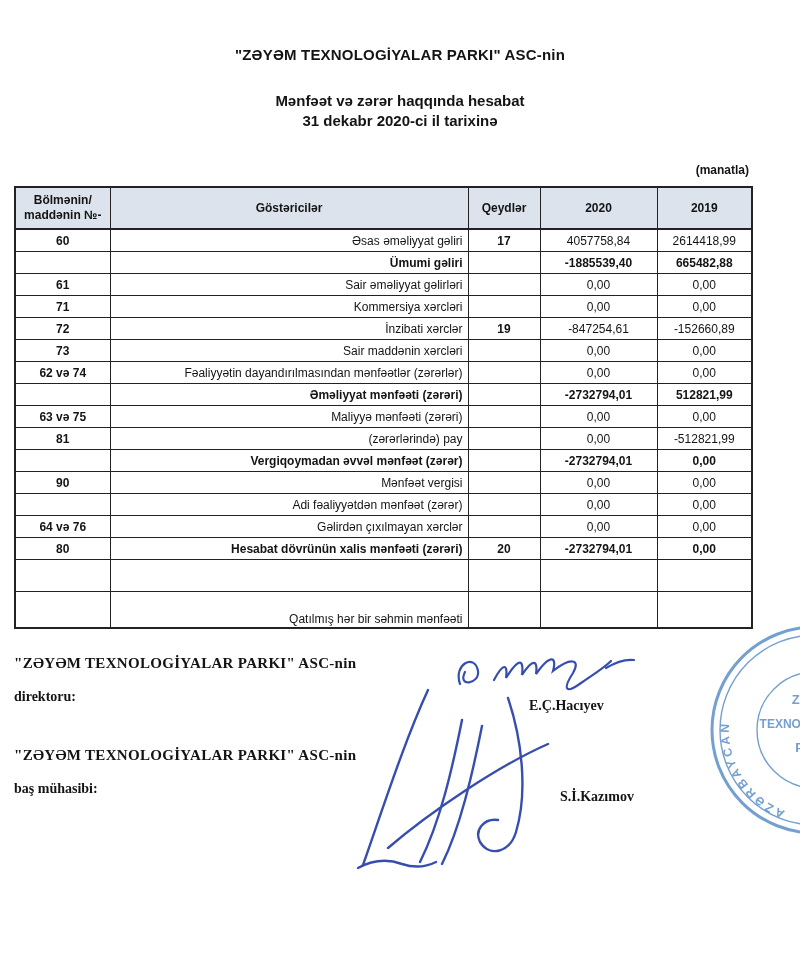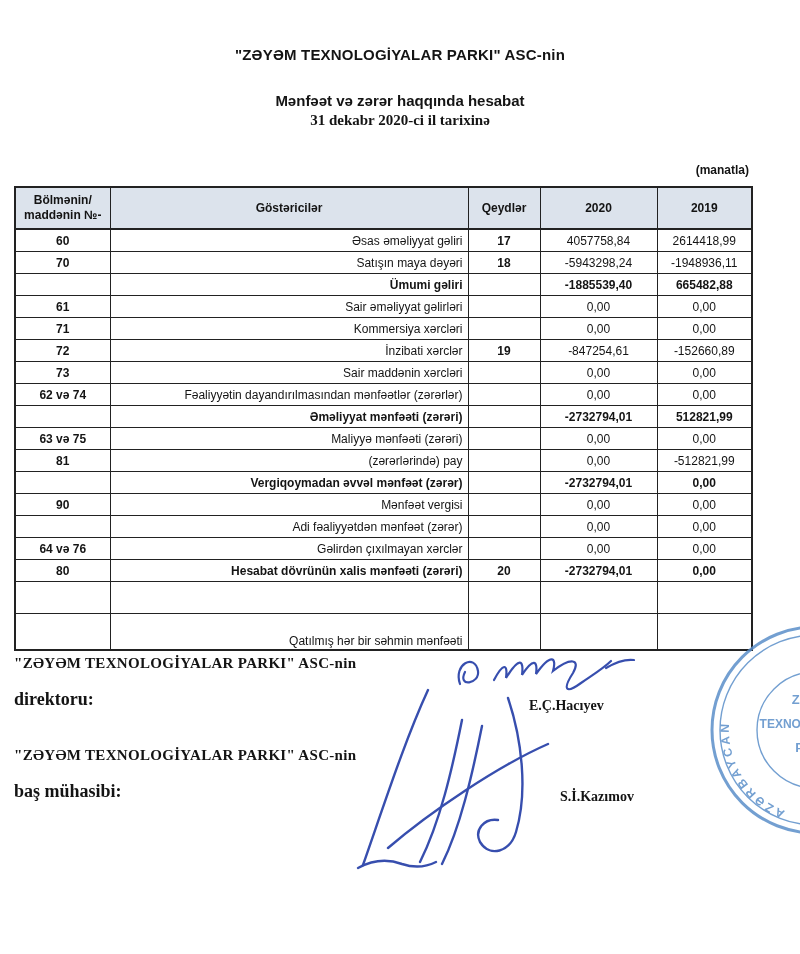--- a/index.html
+++ b/index.html
@@ -6,21 +6,21 @@
   .page{
     position:relative;width:800px;height:954px;margin:0 auto;
     background:#ffffff;overflow:hidden;
     font-family:"Liberation Sans","DejaVu Sans",sans-serif;color:#141414;
   }
   .title{position:absolute;top:46px;left:0;width:100%;text-align:center;
     font-weight:bold;font-size:15px;letter-spacing:.2px;}
   .sub1{position:absolute;top:92px;left:0;width:100%;text-align:center;
     font-weight:bold;font-size:15px;}
   .sub2{position:absolute;top:112px;left:0;width:100%;text-align:center;
-    font-weight:bold;font-size:15px;font-family:Liberation Serif, serif;}
+    font-weight:bold;font-size:15px;}
   .manat{position:absolute;top:163px;left:0;width:749px;text-align:right;
     font-weight:bold;font-size:12px;}
   table.statement{
     position:absolute;left:14px;top:186px;width:737px;
     border-collapse:collapse;table-layout:fixed;font-size:12px;
   }
   table.statement th,table.statement td{
     border:1px solid #222;padding:1px 5px;height:19px;overflow:hidden;
   }
   table.statement thead th{
@@ -31,21 +31,21 @@
   td.no{text-align:center;font-weight:bold;white-space:nowrap;}
   td.label{text-align:right;white-space:nowrap;}
   td.note{text-align:center;font-weight:bold;}
   td.v2020,td.v2019{text-align:center;white-space:nowrap;}
   tr.bold td.label,tr.bold td.v2020,tr.bold td.v2019{font-weight:bold;}
   tr.spacer td{height:29px;}
   tr.tall td{height:33px;vertical-align:bottom;}
   .company{position:absolute;left:14px;font-family:"Liberation Serif","DejaVu Serif",serif;
     font-weight:bold;font-size:15px;letter-spacing:.3px;}
   .role{position:absolute;left:14px;font-family:"Liberation Serif","DejaVu Serif",serif;
-    font-weight:bold;font-size:18px;}
+    font-weight:bold;font-size:14px;}
   .signer{position:absolute;font-family:"Liberation Serif","DejaVu Serif",serif;
     font-weight:bold;font-size:14px;}
   .sig{position:absolute;pointer-events:none;}
   .stamp{position:absolute;left:693px;top:598px;pointer-events:none;}
 </style>
 </head>
 <body>
 
 <div class="page">
 
@@ -73,27 +73,20 @@
       </tr>
     </thead>
     <tbody id="table-body">
         <tr>
           <td class="no">60</td>
           <td class="label">Əsas əməliyyat gəliri</td>
           <td class="note">17</td>
           <td class="v2020">4057758,84</td>
           <td class="v2019">2614418,99</td>
         </tr>
-        <tr>
-          <td class="no">70</td>
-          <td class="label">Satışın maya dəyəri</td>
-          <td class="note">18</td>
-          <td class="v2020">-5943298,24</td>
-          <td class="v2019">-1948936,11</td>
-        </tr>
         <tr class="bold">
           <td class="no"></td>
           <td class="label">Ümumi gəliri</td>
           <td class="note"></td>
           <td class="v2020">-1885539,40</td>
           <td class="v2019">665482,88</td>
         </tr>
         <tr>
           <td class="no">61</td>
           <td class="label">Sair əməliyyat gəlirləri</td>

